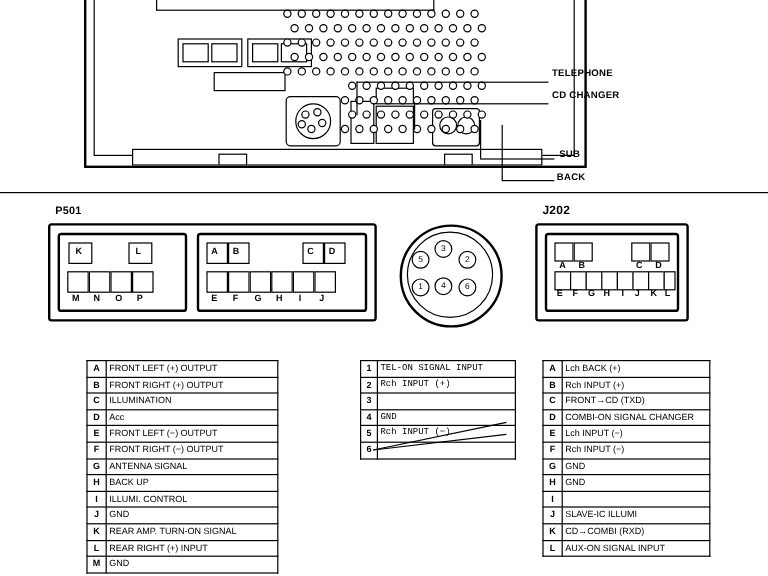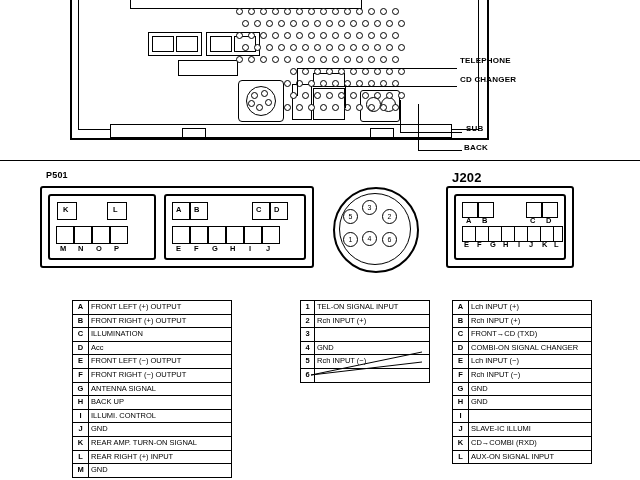--- a/index.html
+++ b/index.html
@@ -28,21 +28,21 @@
   
   table{border-collapse:collapse;position:absolute;background:#fff;}
   td{border:1px solid #000;font-size:7.5px;padding:0 2px;height:12.6px;line-height:12.6px;
      white-space:nowrap;}
   td.k{width:11px;text-align:center;font-weight:bold;}
   td.v{}
   #tbl1{left:72px;top:300px;}
   #tbl1 td.v{width:138px;}
   #tbl2{left:300px;top:300px;}
   #tbl2 td.k{width:9px;}
-  #tbl2 td.v{width:110px;}
+  #tbl2 td.v{width:110px;font-family:Liberation Mono, monospace;}
   #tbl3{left:452px;top:300px;}
   #tbl3 td.v{width:118px;}
 
   
   .slash{position:absolute;}
 
   
   #din{position:absolute;left:325px;top:185px;width:100px;height:90px;}
   #din .outer{position:absolute;left:8px;top:2px;width:82px;height:82px;border:2px solid #000;border-radius:50%;}
   #din .inner{position:absolute;left:14px;top:8px;width:70px;height:70px;border:1px solid #000;border-radius:50%;}
@@ -268,21 +268,21 @@
     <div class="outer"></div>
     <div class="inner"></div>
     <div class="dpin" style="left:37px;top:15px;">3</div>
     <div class="dpin" style="left:57px;top:24px;">2</div>
     <div class="dpin" style="left:18px;top:24px;">5</div>
     <div class="dpin" style="left:57px;top:47px;">6</div>
     <div class="dpin" style="left:18px;top:47px;">1</div>
     <div class="dpin" style="left:37px;top:46px;">4</div>
   </div>
 
-  <div class="lbl b" style="left:452px;top:170px;font-size:13px;">J202</div>
+  <div class="lbl b" style="left:452px;top:170px;font-size:10px;">J202</div>
   <div class="conn" style="left:446px;top:186px;width:124px;height:78px;"></div>
   <div class="thin" style="left:454px;top:194px;width:108px;height:62px;border-width:2px;border-radius:3px;"></div>
 
   <div class="pin" style="left:462px;top:202px;width:14px;height:14px;"></div>
   <div class="pin" style="left:478px;top:202px;width:14px;height:14px;"></div>
   <div class="pin" style="left:526px;top:202px;width:14px;height:14px;"></div>
   <div class="pin" style="left:542px;top:202px;width:14px;height:14px;"></div>
   <div class="pinlbl" style="left:466px;top:216px;">A</div>
   <div class="pinlbl" style="left:482px;top:216px;">B</div>
   <div class="pinlbl" style="left:530px;top:216px;">C</div>
@@ -386,21 +386,21 @@
         <tr>
           <td class="k">6</td>
           <td class="v"></td>
         </tr>
       </tbody>
     </table>
   <table id="tbl3">
       <tbody id="tb3">
         <tr>
           <td class="k">A</td>
-          <td class="v">Lch INPUT (+)</td>
+          <td class="v">Lch BACK (+)</td>
         </tr>
         <tr>
           <td class="k">B</td>
           <td class="v">Rch INPUT (+)</td>
         </tr>
         <tr>
           <td class="k">C</td>
           <td class="v">FRONT→CD (TXD)</td>
         </tr>
         <tr>

